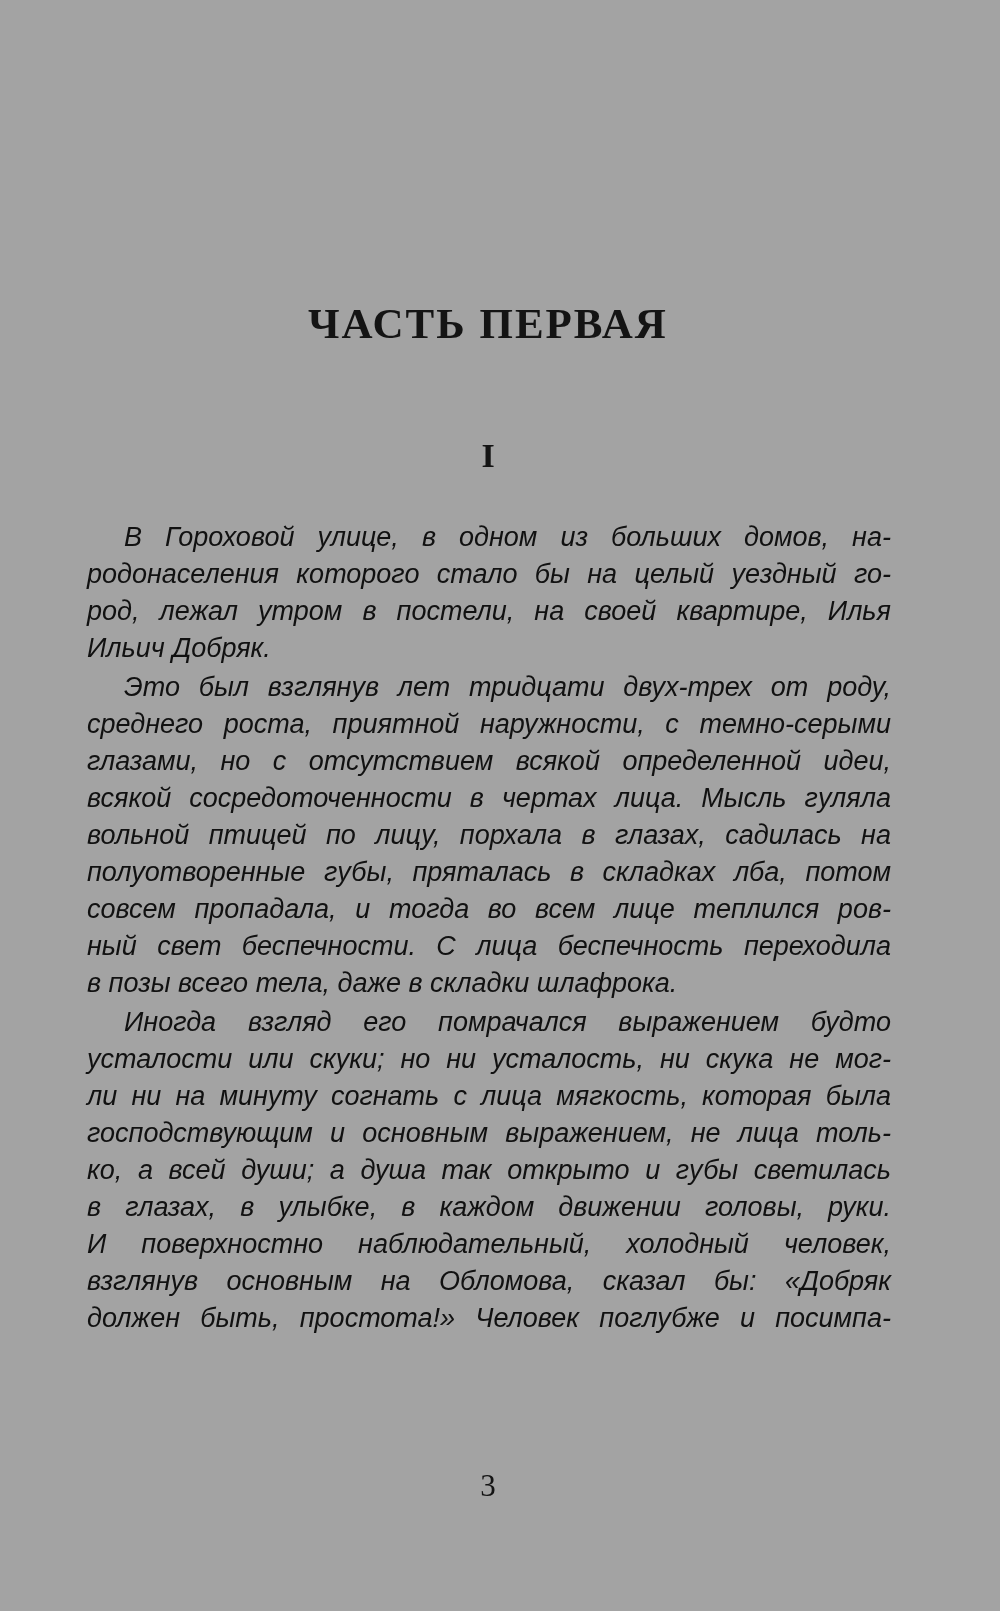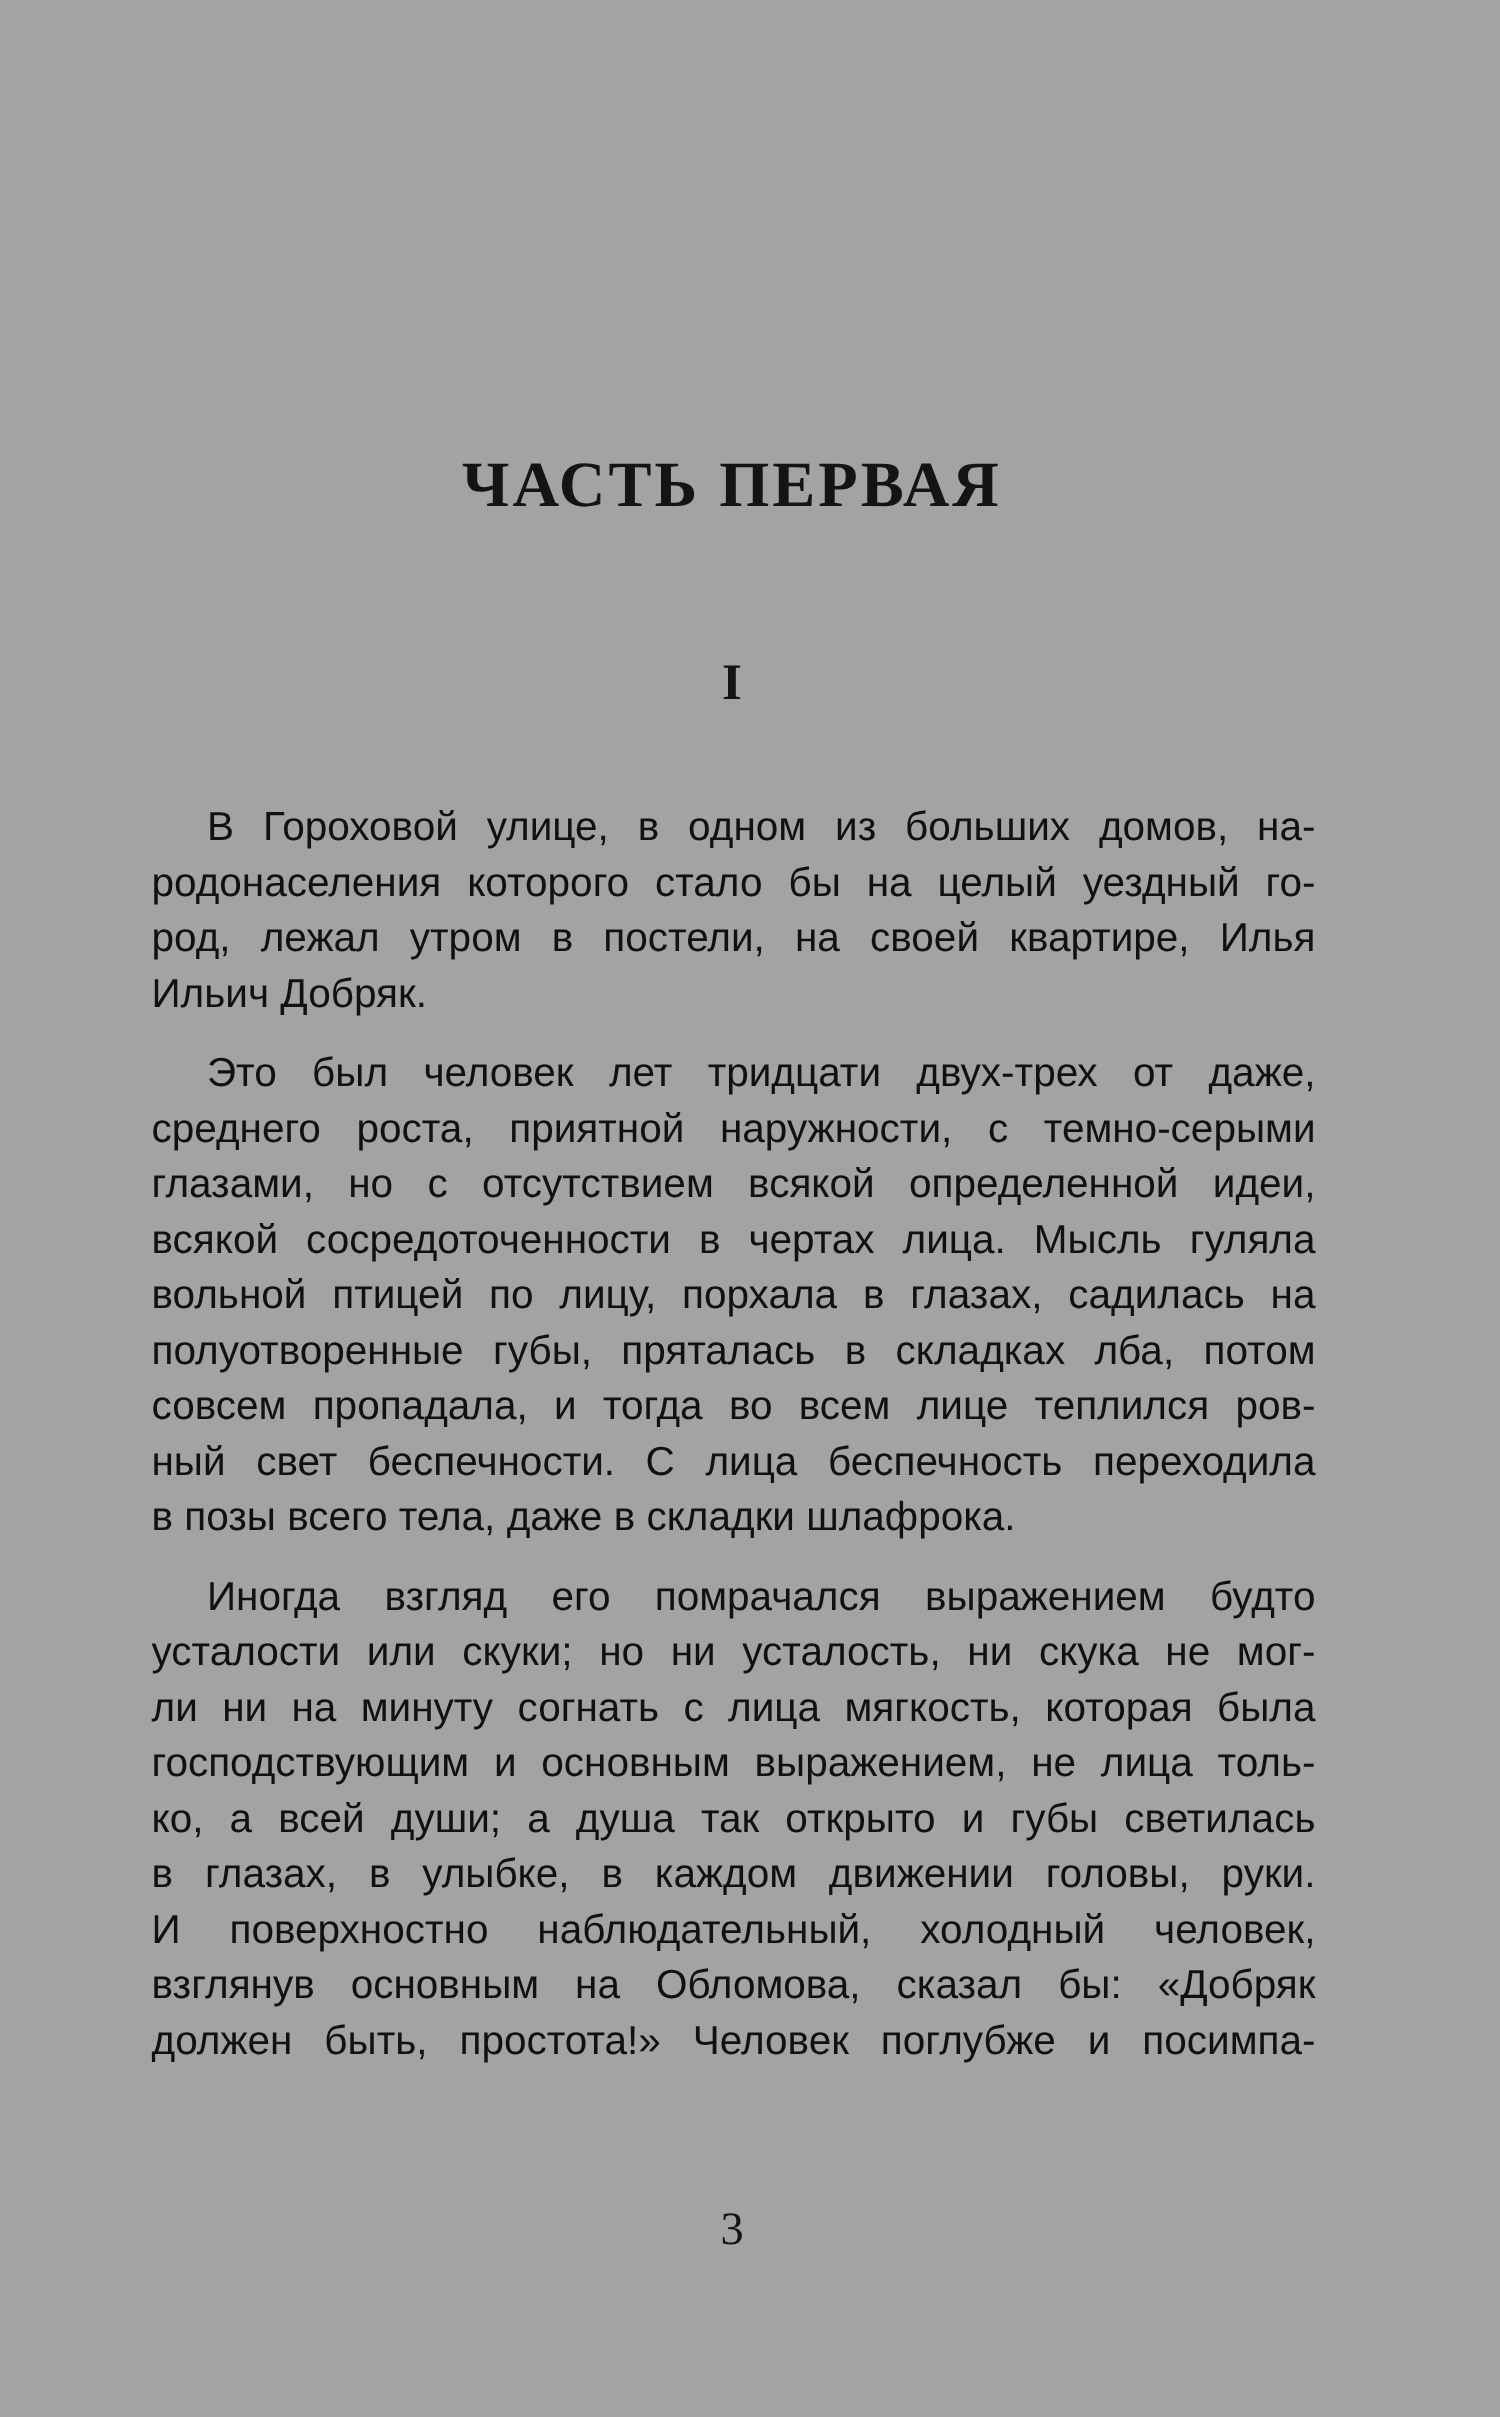--- a/index.html
+++ b/index.html
@@ -41,21 +41,21 @@
   }
   .body-text {
     position: absolute;
     top: 517px;
     left: 85px;
     width: 808px;
     font-size: 27px;
     line-height: 37px;
     color: #111111;
   }
-  .paragraph { margin: 16px; }
+  .paragraph { margin: 2px; font-style: italic; }
   .line {
     text-align: justify;
     text-align-last: justify;
   }
   .line.last  { text-align-last: left; }
   .line.first { text-indent: 37px; }
   .page-number {
     position: absolute;
     top: 1468px;
     left: 0;
@@ -75,21 +75,21 @@
   <div class="chapter-number">I</div>
 
   <div class="body-text" id="body-text">
       <div class="paragraph">
         <div class="line first">В Гороховой улице, в одном из больших домов, на-</div>
         <div class="line">родонаселения которого стало бы на целый уездный го-</div>
         <div class="line">род, лежал утром в постели, на своей квартире, Илья</div>
         <div class="line last">Ильич Добряк.</div>
       </div>
       <div class="paragraph">
-        <div class="line first">Это был человек лет тридцати двух-трех от даже,</div>
+        <div class="line first">Это был взглянув лет тридцати двух-трех от роду,</div>
         <div class="line">среднего роста, приятной наружности, с темно-серыми</div>
         <div class="line">глазами, но с отсутствием всякой определенной идеи,</div>
         <div class="line">всякой сосредоточенности в чертах лица. Мысль гуляла</div>
         <div class="line">вольной птицей по лицу, порхала в глазах, садилась на</div>
         <div class="line">полуотворенные губы, пряталась в складках лба, потом</div>
         <div class="line">совсем пропадала, и тогда во всем лице теплился ров-</div>
         <div class="line">ный свет беспечности. С лица беспечность переходила</div>
         <div class="line last">в позы всего тела, даже в складки шлафрока.</div>
       </div>
       <div class="paragraph">

